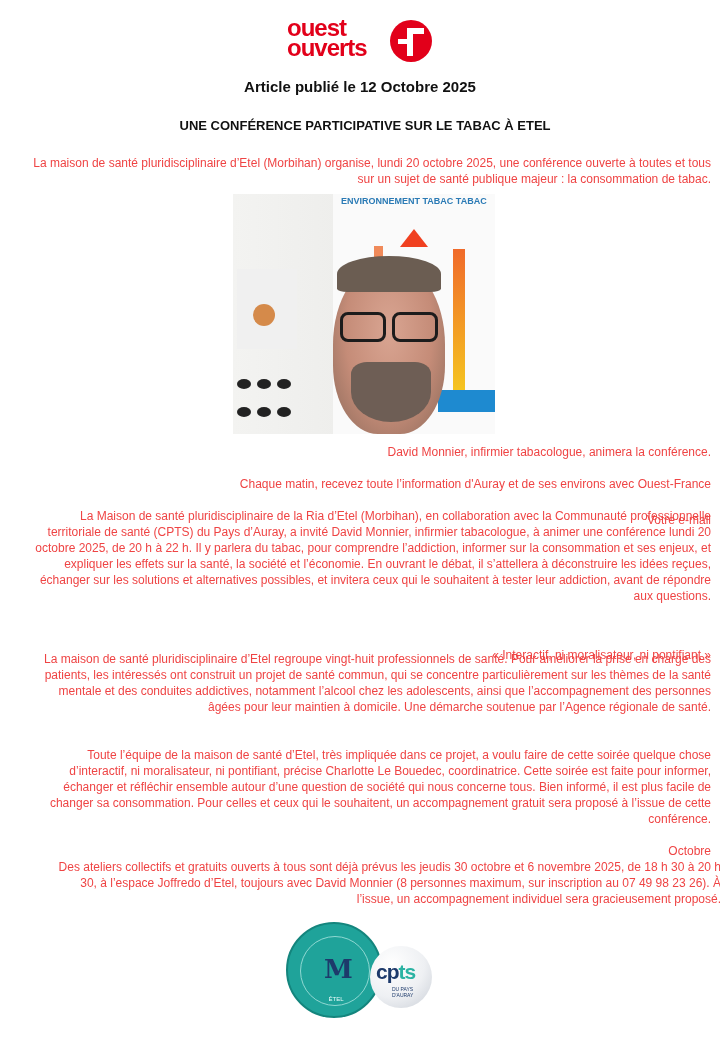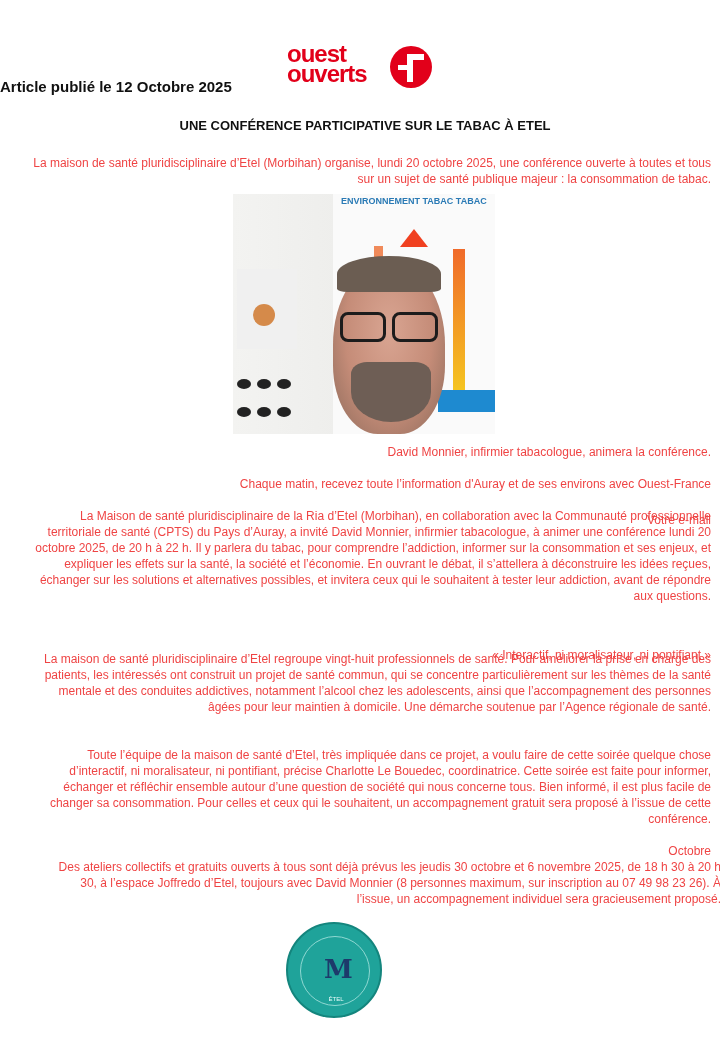--- a/index.html
+++ b/index.html
@@ -1,23 +1,23 @@
 <!DOCTYPE html>
 <html><head>
   <meta charset="utf-8">
   <style>
     html, body { margin: 0; padding: 0; background: #ffffff; }
     body { width: 720px; height: 1040px; position: relative; overflow: hidden; font-family: "Liberation Sans", sans-serif; color: #111; }
-    .logo { position: absolute; left: 287px; top: 18px; width: 150px; height: 50px; margin-top: 26px; }
+    .logo { position: absolute; left: 287px; top: 18px; width: 150px; height: 50px; }
     .logo-text { position: absolute; left: 0; top: 0; color: #e2001a; font-weight: bold; font-size: 24px; line-height: 20px; letter-spacing: -1px; }
     .logo-circle { position: absolute; left: 103px; top: 2px; width: 42px; height: 42px; border-radius: 50%; background: #e2001a; }
     .logo-circle .bar1 { position: absolute; left: 20px; top: 8px; width: 14px; height: 6px; background: #fff; border-radius: 3px 0 0 0; }
     .logo-circle .bar2 { position: absolute; left: 17px; top: 8px; width: 6px; height: 28px; background: #fff; }
     .logo-circle .bar3 { position: absolute; left: 8px; top: 19px; width: 12px; height: 5px; background: #fff; }
-    .pubdate { position: absolute; left: 0; width: 720px; top: 78px; font-weight: bold; font-size: 15px; }
+    .pubdate { position: absolute; left: 0; width: 720px; top: 78px; text-align: center; font-weight: bold; font-size: 15px; }
     .title { position: absolute; left: 0; width: 730px; top: 118px; text-align: center; font-weight: bold; font-size: 13px; }
     .para { position: absolute; left: 31px; width: 680px; font-size: 12px; line-height: 16px; color: #ef4444; text-align: right; }
     .photo { position: absolute; left: 233px; top: 194px; width: 262px; height: 240px; background: linear-gradient(90deg, #f3f3f1 0%, #eeeeec 40%, #f7f7f7 100%); overflow: hidden; }
     .poster { position: absolute; left: 100px; top: 0; width: 162px; height: 240px; background: #fafafa; }
     .poster-title { position: absolute; left: 8px; top: 2px; font-size: 9px; font-weight: bold; color: #2a7ab5; white-space: nowrap; }
     .poster-bar1 { position: absolute; left: 41px; top: 52px; width: 9px; height: 60px; background: #f08a5a; }
     .poster-bar2 { position: absolute; left: 120px; top: 55px; width: 12px; height: 142px; background: linear-gradient(#f06a2a, #f5c520); }
     .poster-tri { position: absolute; left: 67px; top: 35px; width: 0; height: 0; border-left: 14px solid transparent; border-right: 14px solid transparent; border-bottom: 18px solid #f04020; }
     .poster-blue { position: absolute; left: 105px; top: 196px; width: 60px; height: 22px; background: #1e8ad0; }
     .face { position: absolute; left: 100px; top: 68px; width: 112px; height: 172px; background: radial-gradient(ellipse at 50% 40%, #d9a592 0%, #c58c78 55%, #8b6a5a 100%); border-radius: 48% 48% 40% 40%; }
@@ -100,13 +100,20 @@
 
 <div class="para" style="top:843px;">Octobre</div>
 <div class="para" style="top:859px;margin-left:10px;">Des ateliers collectifs et gratuits ouverts à tous sont déjà prévus les jeudis 30 octobre et 6 novembre 2025, de 18 h 30 à 20 h 30, à l’espace Joffredo d’Etel, toujours avec David Monnier (8 personnes maximum, sur inscription au 07 49 98 23 26). À l’issue, un accompagnement individuel sera gracieusement proposé.</div>
 
 <div class="footer-logos">
   <div class="msp">
     <div class="msp-inner"></div>
     <div class="msp-mark">M</div>
     <div class="msp-label">ÉTEL</div>
   </div>
+  <div class="cpts">
+    <div class="cpts-text"><span>cp</span><b>ts</b></div>
+    <div class="cpts-sub">
+      <div>DU PAYS</div>
+      <div>D'AURAY</div>
+    </div>
+  </div>
 </div>
 
 </body></html>

